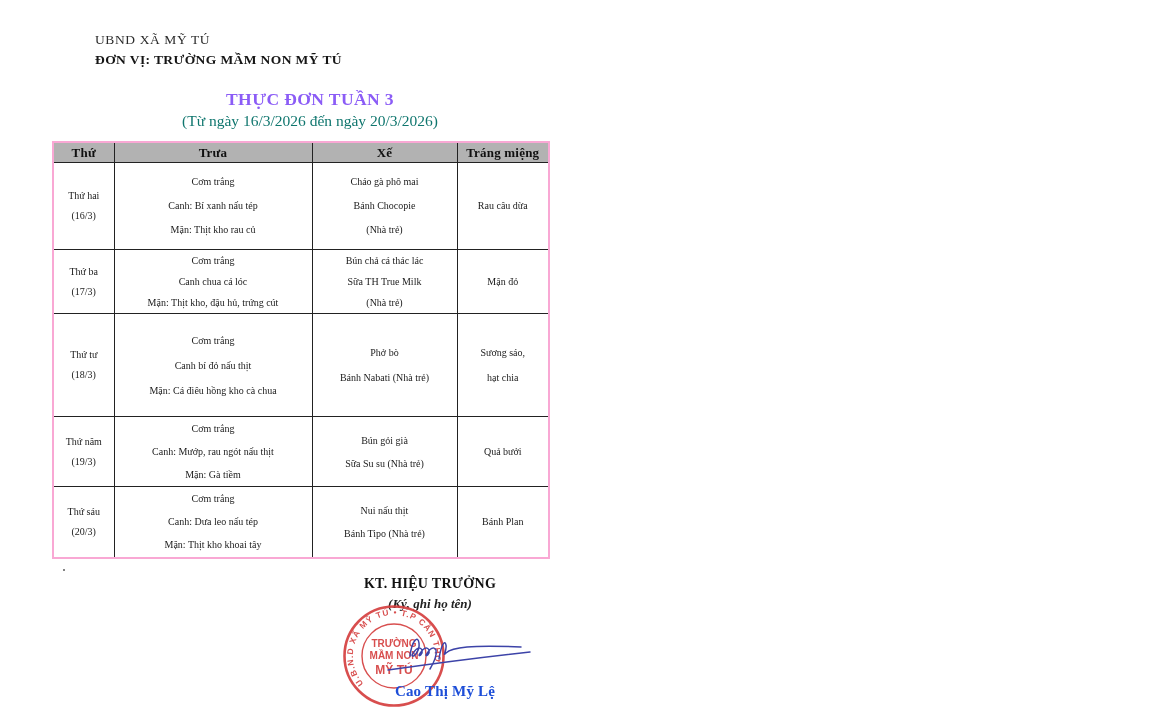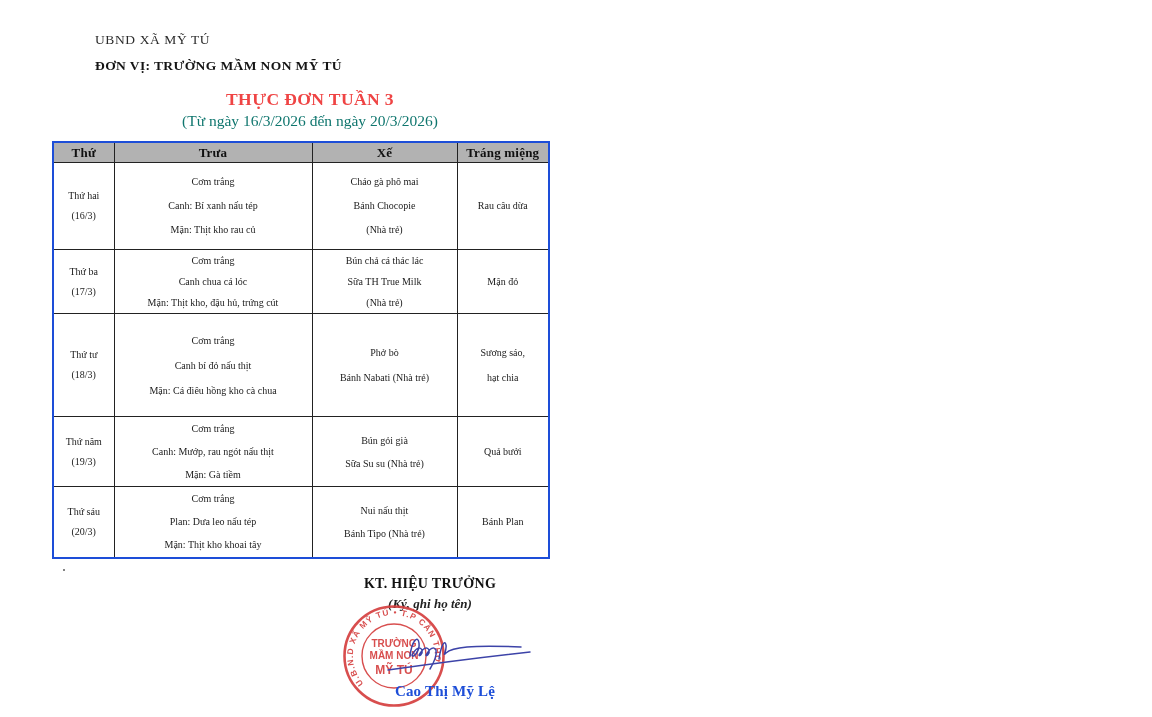--- a/index.html
+++ b/index.html
@@ -6,32 +6,32 @@
   body{
     width:1152px;height:717px;background:#ffffff;
     font-family:"Liberation Serif","DejaVu Serif",serif;
     color:#1b1b1b;overflow:hidden;
   }
   .page{position:relative;width:1152px;height:569px;background:#ffffff;}
 
   
   .org{position:absolute;left:95px;top:31px;line-height:17px;}
   .org .l1{font-size:13.5px;letter-spacing:.6px;color:#2a2a2a;}
-  .org .l2{font-size:13.5px;font-weight:700;letter-spacing:.4px;margin-top:9px;color:#151515;}
+  .org .l2{font-size:13.5px;font-weight:700;letter-spacing:.4px;margin-top:3px;color:#151515;}
 
   
   .titleblock{position:absolute;left:55px;top:89px;width:510px;text-align:center;}
-  .titleblock .t1{font-size:17.5px;font-weight:700;letter-spacing:.4px;color:#ef4444;}
+  .titleblock .t1{font-size:17.5px;font-weight:700;letter-spacing:.4px;color:#8b5cf6;}
   .titleblock .t2{font-size:15.5px;margin-top:2px;color:#0f766e;}
 
   
   table.menu{
     position:absolute;left:52px;top:141px;width:496px;
     border-collapse:collapse;table-layout:fixed;
-    border:2px solid #1d4ed8;
+    border:2px solid #f9a8d4;
   }
   table.menu th,table.menu td{border:1.5px solid #222;padding:0 3px;}
   table.menu th{
     background:#b2b2b2;height:19px;font-size:13px;font-weight:700;
     color:#101010;text-align:center;letter-spacing:.2px;
   }
   table.menu td{
     font-size:10px;text-align:center;vertical-align:middle;color:#1b1b1b;
   }
   table.menu td div{line-height:22px;}
@@ -163,21 +163,21 @@
             <div data-name="cell-line">Quả bưởi</div>
           </td>
         </tr>
         <tr data-name="menu-row">
           <td data-name="day-cell">
             <div data-name="cell-line">Thứ sáu</div>
             <div data-name="cell-line">(20/3)</div>
           </td>
           <td data-name="lunch-cell">
             <div data-name="cell-line">Cơm trắng</div>
-            <div data-name="cell-line">Plan: Dưa leo nấu tép</div>
+            <div data-name="cell-line">Canh: Dưa leo nấu tép</div>
             <div data-name="cell-line">Mặn: Thịt kho khoai tây</div>
           </td>
           <td data-name="snack-cell">
             <div data-name="cell-line">Nui nấu thịt</div>
             <div data-name="cell-line">Bánh Tipo (Nhà trẻ)</div>
           </td>
           <td data-name="dessert-cell">
             <div data-name="cell-line">Bánh Plan</div>
           </td>
         </tr>

